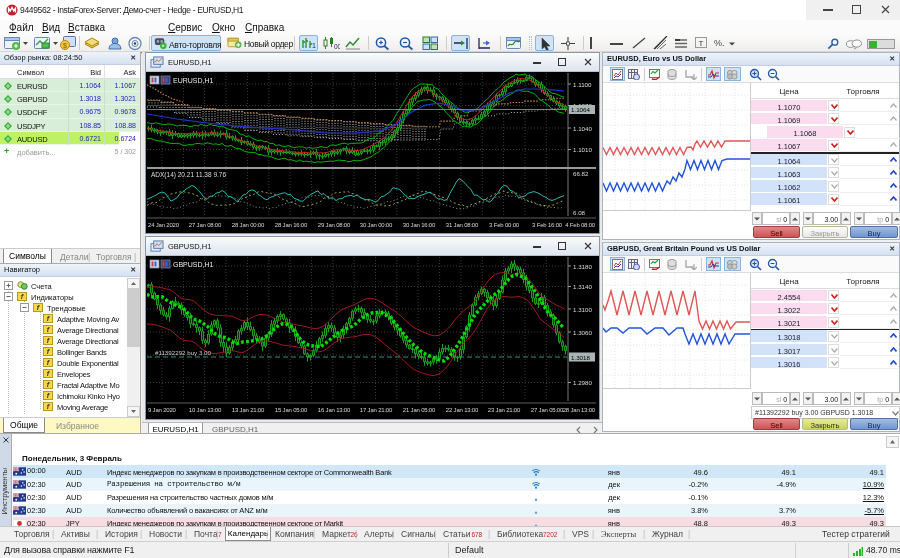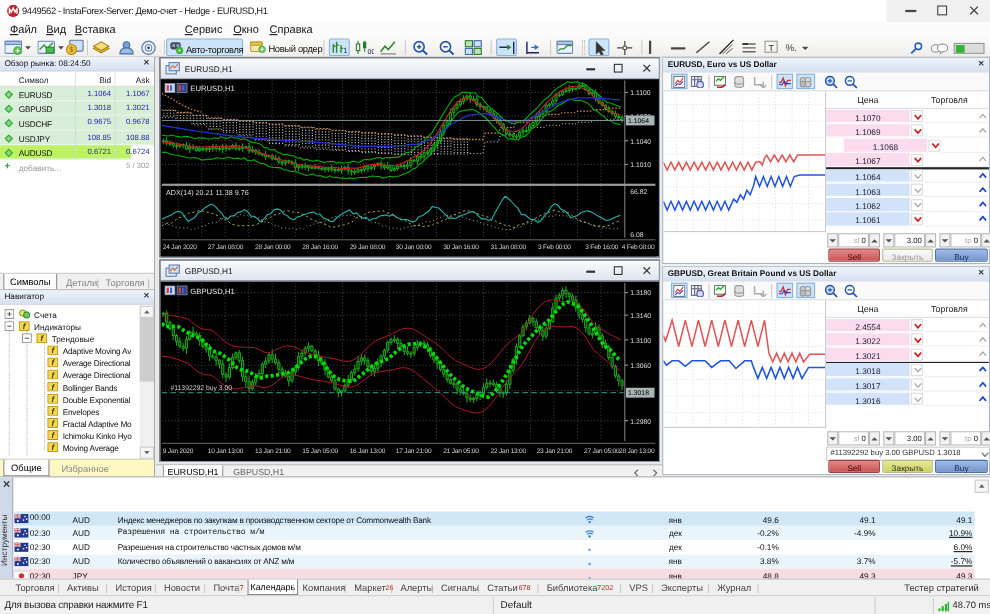--- a/index.html
+++ b/index.html
@@ -1101,20 +1101,23 @@
   <div class="abs" style="left:99px;top:0;width:48px;height:12px;background:linear-gradient(#a0bce8,#7494cc);border:1px solid #5070a8;border-radius:2px;text-align:center;font-size:7.5px;padding-top:2px;color:#102a50;">Buy</div>
  </div>
   </div>
 <div class="abs" style="left:0;top:433px;width:900px;height:93px;background:#fff;border-top:1px solid #aaa;">
 <div class="abs" style="left:0;top:0;width:12px;height:93px;background:#cfd9e8;border-right:1px solid #aab;">
  <svg class="abs" style="left:3px;top:3px" width="6" height="6" viewBox="0 0 6 6">
         <path d="M0.5 0.5l5 5M5.5 0.5l-5 5" stroke="#333" stroke-width="1"></path>
       </svg>
  <span class="abs" style="left:-26px;top:46px;font-size:7.5px;color:#333;transform:rotate(-90deg);display:inline-block;width:60px;">Инструменты</span>
 </div>
+<div class="abs" style="left:13px;top:18px;width:873px;height:13px;">
+      <span class="abs" style="left:9px;top:2px;font-size:8px;font-weight:bold;color:#111;">Понедельник, 3 Февраль</span>
+    </div>
 <div class="abs" style="left:13px;top:31px;width:873px;height:12.9px;background:#cfe7f7;font-size:7.5px;color:#111;">
  <svg class="abs" style="left:0px;top:2px" width="13" height="9" viewBox="0 0 14 9">
         <rect width="14" height="9" fill="#24388f"></rect>
         <path d="M0 0l6 4M6 0L0 4" stroke="#fff" stroke-width="1.4"></path>
         <path d="M0 0l6 4M6 0L0 4" stroke="#c33" stroke-width="0.6"></path>
         <path d="M3 0v4M0 2h6" stroke="#fff" stroke-width="1.6"></path>
         <path d="M3 0v4M0 2h6" stroke="#c33" stroke-width="0.8"></path>
         <circle cx="10.5" cy="2.5" r="0.8" fill="#fff"></circle>
         <circle cx="9" cy="6" r="0.8" fill="#fff"></circle>
         <circle cx="12" cy="5" r="0.8" fill="#fff"></circle>
@@ -1178,21 +1181,21 @@
  <span class="abs" style="left:53px;top:2.5px;">AUD</span>
  <span class="abs" style="left:94px;top:2.5px;letter-spacing:-0.2px;">Разрешения на строительство частных домов м/м</span>
  <div class="abs" style="left:518px;top:2px;">
         <svg width="10" height="9" viewBox="0 0 11 10">
           <circle cx="5.5" cy="7.5" r="1.3" fill="#6aa0d8"></circle>
         </svg>
       </div>
  <span class="abs" style="left:407px;top:2.5px;width:200px;text-align:right;">дек</span>
  <span class="abs" style="left:487px;top:2.5px;width:208px;text-align:right;">-0.1%</span>
  <span class="abs" style="left:577px;top:2.5px;width:206px;text-align:right;"></span>
- <span class="abs" style="left:647px;top:2.5px;width:224px;text-align:right;text-decoration:underline;">6.0%</span>
+ <span class="abs" style="left:647px;top:2.5px;width:224px;text-align:right;text-decoration:underline;">12.3%</span>
 </div>
 <div class="abs" style="left:13px;top:69.7px;width:873px;height:12.9px;background:#e9f4fb;font-size:7.5px;color:#111;">
  <svg class="abs" style="left:0px;top:2px" width="13" height="9" viewBox="0 0 14 9">
         <rect width="14" height="9" fill="#24388f"></rect>
         <path d="M0 0l6 4M6 0L0 4" stroke="#fff" stroke-width="1.4"></path>
         <path d="M0 0l6 4M6 0L0 4" stroke="#c33" stroke-width="0.6"></path>
         <path d="M3 0v4M0 2h6" stroke="#fff" stroke-width="1.6"></path>
         <path d="M3 0v4M0 2h6" stroke="#c33" stroke-width="0.8"></path>
         <circle cx="10.5" cy="2.5" r="0.8" fill="#fff"></circle>
         <circle cx="9" cy="6" r="0.8" fill="#fff"></circle>
@@ -1212,20 +1215,21 @@
  <span class="abs" style="left:577px;top:2.5px;width:206px;text-align:right;">3.7%</span>
  <span class="abs" style="left:647px;top:2.5px;width:224px;text-align:right;text-decoration:underline;">-5.7%</span>
 </div>
 <div class="abs" style="left:13px;top:82.60000000000001px;width:873px;height:12.9px;background:#f7dce2;font-size:7.5px;color:#111;">
  <svg class="abs" style="left:0px;top:2px" width="13" height="9" viewBox="0 0 14 9">
         <rect width="14" height="9" fill="#fff" stroke="#ccc" stroke-width="0.5"></rect>
         <circle cx="7" cy="4.5" r="2.6" fill="#d03030"></circle>
       </svg>
  <span class="abs" style="left:14px;top:2.5px;">02:30</span>
  <span class="abs" style="left:53px;top:2.5px;">JPY</span>
+ <span class="abs" style="left:94px;top:2.5px;letter-spacing:-0.2px;">Индекс менеджеров по закупкам в производственном секторе от Markit</span>
  <div class="abs" style="left:518px;top:2px;">
         <svg width="10" height="9" viewBox="0 0 11 10">
           <circle cx="5.5" cy="7.5" r="1.3" fill="#6aa0d8"></circle>
         </svg>
       </div>
  <span class="abs" style="left:407px;top:2.5px;width:200px;text-align:right;">янв</span>
  <span class="abs" style="left:487px;top:2.5px;width:208px;text-align:right;">48.8</span>
  <span class="abs" style="left:577px;top:2.5px;width:206px;text-align:right;">49.3</span>
  <span class="abs" style="left:647px;top:2.5px;width:224px;text-align:right;text-decoration:underline;">49.3</span>
 </div>
@@ -1246,21 +1250,21 @@
 <span class="abs" style="left:275px;top:2px;">Компания</span>
 <span class="abs" style="left:322px;top:2px;">Маркет</span>
 <span class="abs" style="left:350.4px;top:4px;font-size:6.5px;color:#cc2222;">26</span>
 <span class="abs" style="left:364px;top:2px;">Алерты</span>
 <span class="abs" style="left:401px;top:2px;">Сигналы</span>
 <span class="abs" style="left:443px;top:2px;">Статьи</span>
 <span class="abs" style="left:471.4px;top:4px;font-size:6.5px;color:#cc2222;">678</span>
 <span class="abs" style="left:497px;top:2px;">Библиотека</span>
 <span class="abs" style="left:543.0px;top:4px;font-size:6.5px;color:#cc2222;">7202</span>
 <span class="abs" style="left:572px;top:2px;">VPS</span>
-<span class="abs" style="left:601px;top:2px;">Эксперты</span>
+<span class="abs" style="left:601px;top:2px;font-family:Liberation Serif, serif;">Эксперты</span>
 <span class="abs" style="left:652px;top:2px;">Журнал</span>
 <span class="abs" style="left:52px;top:2px;color:#bbb;">|</span>
 <span class="abs" style="left:96px;top:2px;color:#bbb;">|</span>
 <span class="abs" style="left:140px;top:2px;color:#bbb;">|</span>
 <span class="abs" style="left:185px;top:2px;color:#bbb;">|</span>
 <span class="abs" style="left:216px;top:2px;color:#bbb;">|</span>
 <span class="abs" style="left:266px;top:2px;color:#bbb;">|</span>
 <span class="abs" style="left:313px;top:2px;color:#bbb;">|</span>
 <span class="abs" style="left:355px;top:2px;color:#bbb;">|</span>
 <span class="abs" style="left:392px;top:2px;color:#bbb;">|</span>

